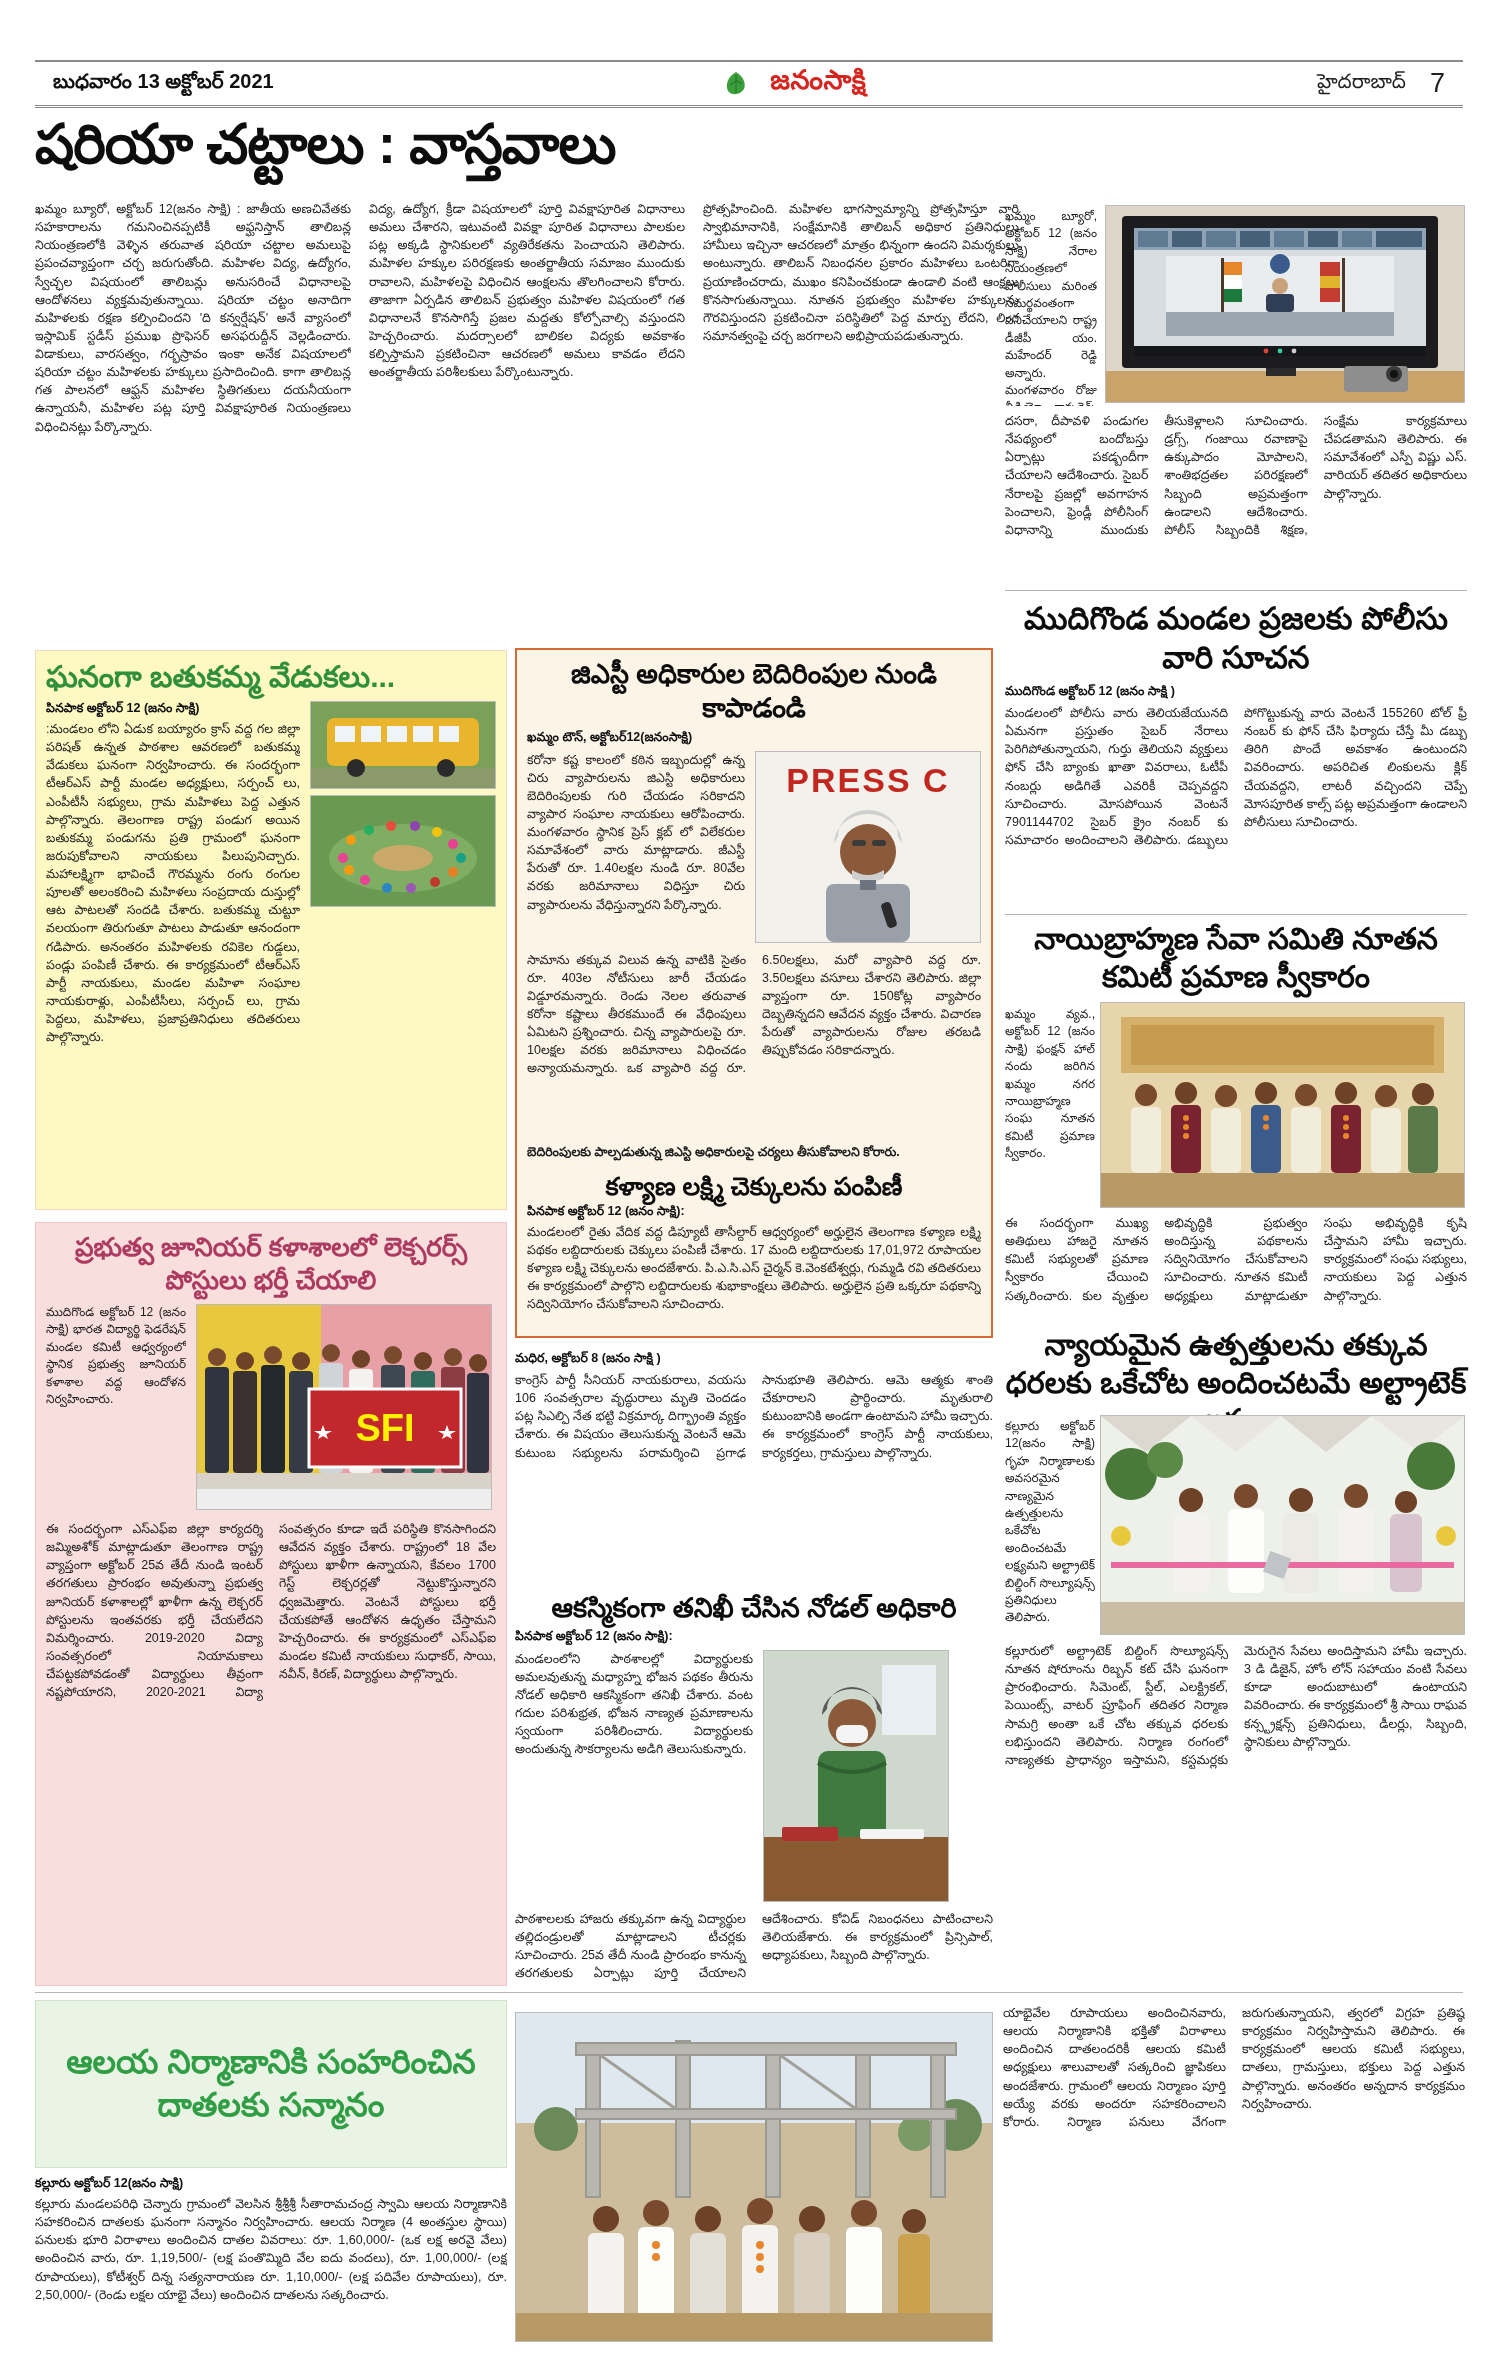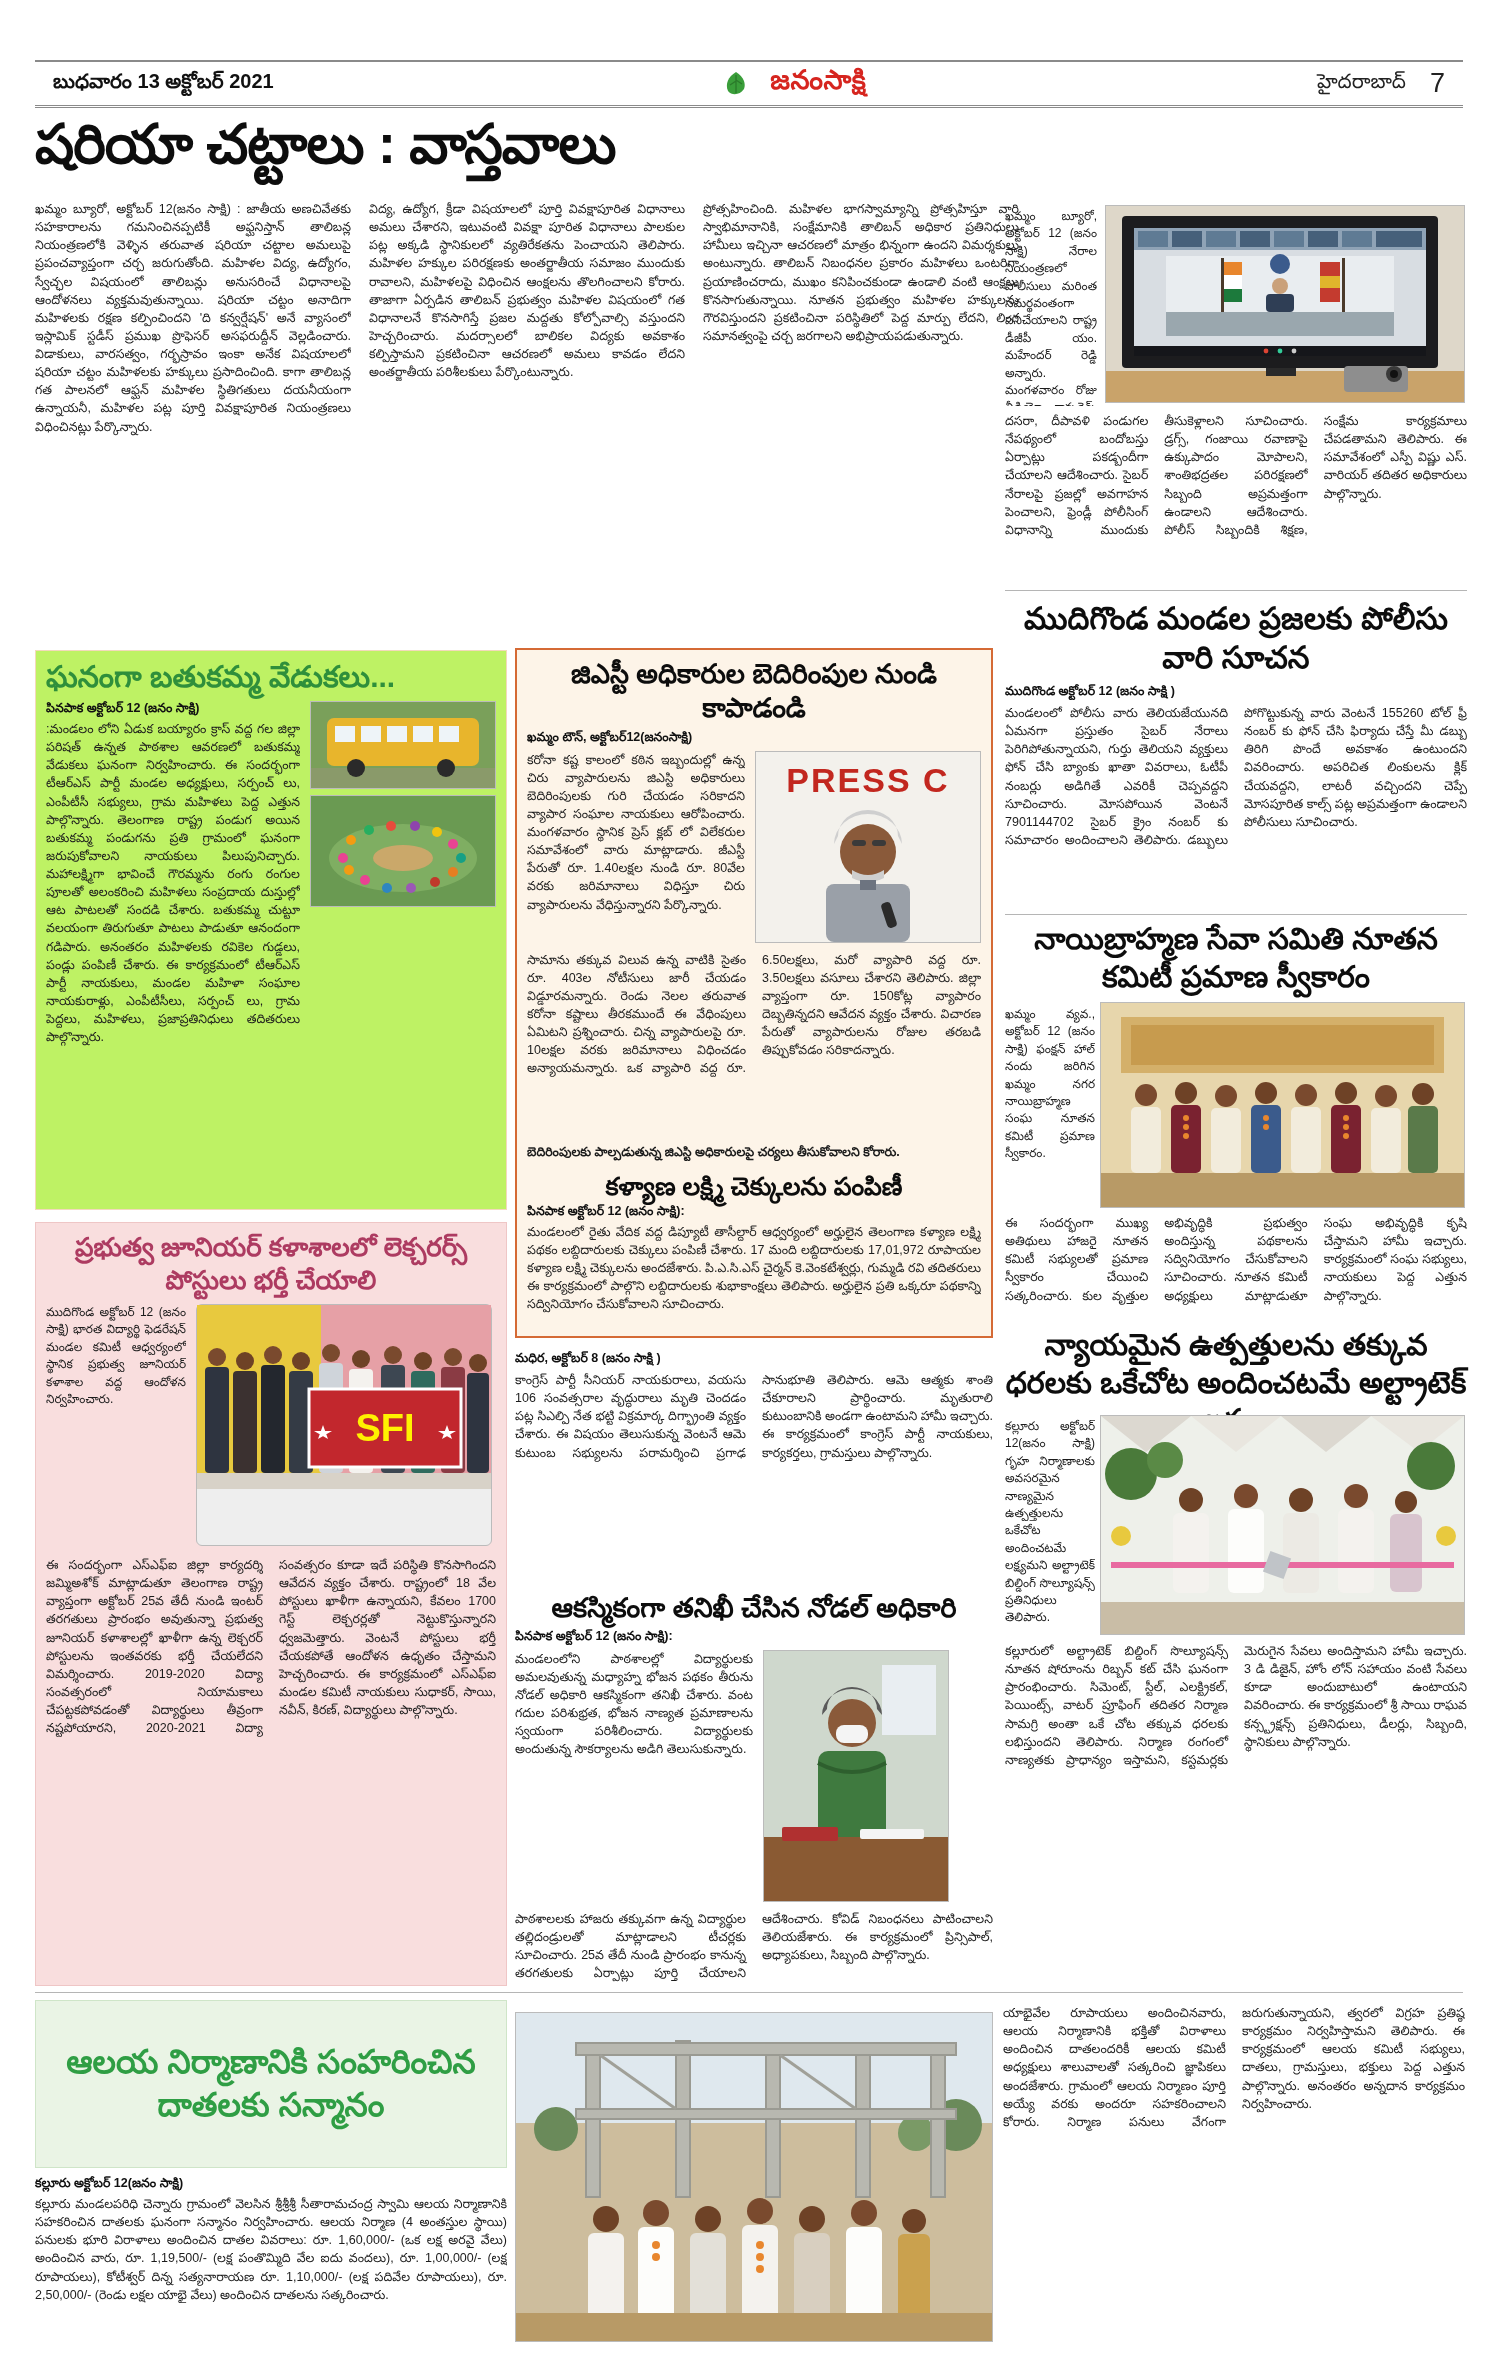--- a/index.html
+++ b/index.html
@@ -18,21 +18,21 @@
   
   .lead-headline{left:35px;top:116px;width:985px;font-size:55px;font-weight:bold;color:#0d0d0d;
     letter-spacing:-1px;line-height:1.05;}
   .hl{font-weight:bold;color:#0d0d0d;text-align:center;line-height:1.25;}
   .body-text{font-size:12.5px;line-height:1.45;text-align:justify;color:#1c1c1c;overflow:hidden;}
   .cols2{column-count:2;column-gap:16px;}
   .cols3{column-count:3;column-gap:16px;}
   .dateline{font-size:12.5px;font-weight:bold;color:#111;}
   .rule{border-top:1px solid #b5b5b5;height:0;}
   
-  .peach-box{left:35px;top:650px;width:472px;height:560px;background:#bef264;border:1px solid #f3d9bb;
+  .peach-box{left:35px;top:650px;width:472px;height:560px;background:#fef9c3;border:1px solid #f3d9bb;
     box-sizing:border-box;padding:8px 10px;}
   .green-hl{color:#2f8f3b;font-weight:bold;font-size:30px;line-height:1.2;}
   .pink-box{left:35px;top:1222px;width:472px;height:764px;background:#f9dede;border:1px solid #efc6c6;
     box-sizing:border-box;padding:8px 10px;}
   .magenta-hl{color:#ad3b61;font-weight:bold;font-size:26px;text-align:center;line-height:1.25;}
   .orange-box{left:515px;top:648px;width:478px;height:690px;background:#fdf4e8;border:2px solid #d56a35;
     box-sizing:border-box;padding:8px 10px;}
   .greenlight-box{left:35px;top:2000px;width:472px;height:168px;background:#eaf4e5;border:1px solid #cfe5c8;
     box-sizing:border-box;display:flex;align-items:center;justify-content:center;}
   .big-green{color:#2f9e44;font-weight:bold;font-size:33px;text-align:center;line-height:1.3;}
@@ -231,21 +231,21 @@
       </div>
     </div>
     <div class="dateline" style="margin-top:6px;">పినపాక అక్టోబర్ 12 (జనం సాక్షి)</div>
     <div class="body-text" style="height:452px;margin-top:2px;">:మండలం లోని ఏడుక బయ్యారం క్రాస్ వద్ద గల జిల్లా పరిషత్ ఉన్నత పాఠశాల ఆవరణలో బతుకమ్మ వేడుకలు ఘనంగా నిర్వహించారు. ఈ సందర్భంగా టీఆర్ఎస్ పార్టీ మండల అధ్యక్షులు, సర్పంచ్ లు, ఎంపీటీసీ సభ్యులు, గ్రామ మహిళలు పెద్ద ఎత్తున పాల్గొన్నారు. తెలంగాణ రాష్ట్ర పండుగ అయిన బతుకమ్మ పండుగను ప్రతి గ్రామంలో ఘనంగా జరుపుకోవాలని నాయకులు పిలుపునిచ్చారు. మహాలక్ష్మిగా భావించే గౌరమ్మను రంగు రంగుల పూలతో అలంకరించి మహిళలు సంప్రదాయ దుస్తుల్లో ఆట పాటలతో సందడి చేశారు. బతుకమ్మ చుట్టూ వలయంగా తిరుగుతూ పాటలు పాడుతూ ఆనందంగా గడిపారు. అనంతరం మహిళలకు రవికెల గుడ్డలు, పండ్లు పంపిణీ చేశారు. ఈ కార్యక్రమంలో టీఆర్ఎస్ పార్టీ నాయకులు, మండల మహిళా సంఘాల నాయకురాళ్లు, ఎంపీటీసీలు, సర్పంచ్ లు, గ్రామ పెద్దలు, మహిళలు, ప్రజాప్రతినిధులు తదితరులు పాల్గొన్నారు.</div>
   </div>
 
   <div class="abs pink-box">
     <div class="magenta-hl">ప్రభుత్వ జూనియర్ కళాశాలలో లెక్చరర్స్ పోస్టులు భర్తీ చేయాలి</div>
     <div style="display:flex;gap:10px;margin-top:8px;">
       <div class="body-text" style="width:140px;height:186px;font-size:12px;">ముదిగొండ అక్టోబర్ 12 (జనం సాక్షి) భారత విద్యార్థి ఫెడరేషన్ మండల కమిటీ ఆధ్వర్యంలో స్థానిక ప్రభుత్వ జూనియర్ కళాశాల వద్ద ఆందోళన నిర్వహించారు.</div>
-      <div class="photo" style="width:296px;height:242px;border-radius:6px;">
+      <div class="photo" style="width:296px;height:206px;">
         <svg width="294" height="184" viewBox="0 0 294 184">
           <rect width="124" height="184" fill="#e8c93e"></rect>
           <rect x="124" width="170" height="184" fill="#e6a0a6"></rect>
           <rect y="168" width="294" height="16" fill="#d8d2c8"></rect>
           <g>
             <circle cx="20" cy="52" r="9" fill="#7a4a2e"></circle>
               <rect x="8" y="62" width="24" height="106" rx="4" fill="#2e3440"></rect>
             <circle cx="48" cy="56" r="9" fill="#6e4226"></circle>
               <rect x="36" y="66" width="24" height="102" rx="4" fill="#3b3130"></rect>
             <circle cx="76" cy="50" r="9" fill="#7a4a2e"></circle>

